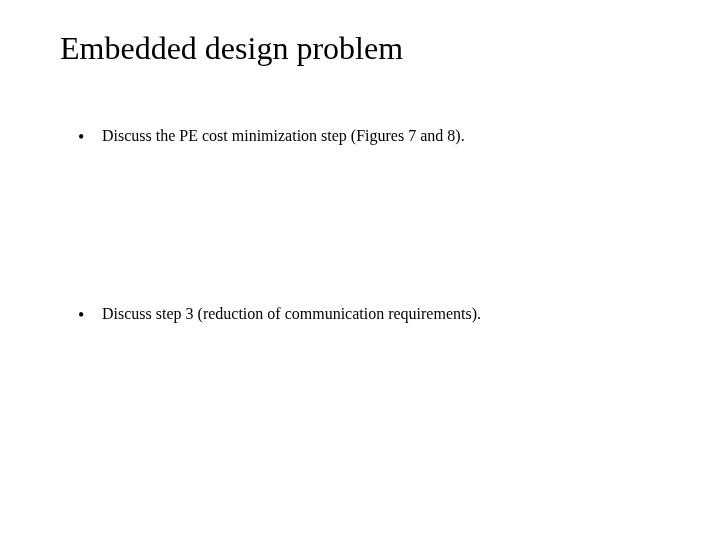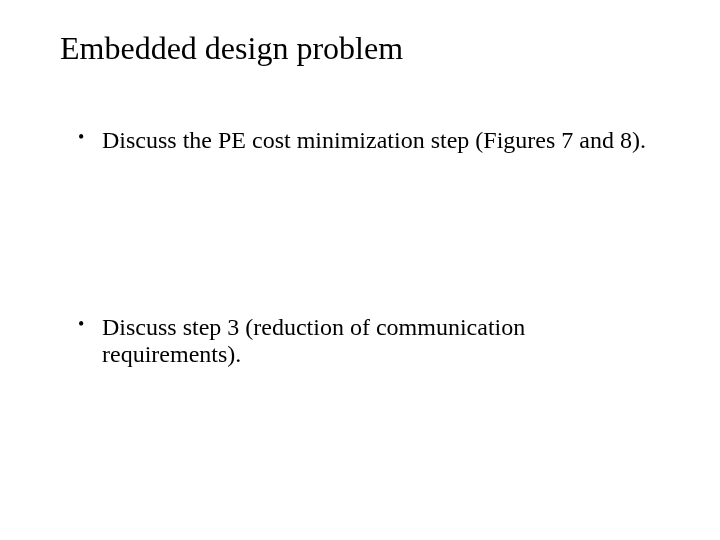--- a/index.html
+++ b/index.html
@@ -1,20 +1,20 @@
 <!DOCTYPE html>
 <html><head>
 <meta charset="utf-8">
 <style>
   * { margin: 0; padding: 0; box-sizing: border-box; }
   html, body { width: 720px; height: 540px; background: #fff; font-family: "Times New Roman", Times, serif; color: #000; }
   .slide { width: 720px; height: 540px; position: relative; padding: 30px 60px 22px 60px; }
   .title { font-size: 32px; font-weight: 400; margin-bottom: 60px; margin-left: 0; }
   .bullets { list-style: none; margin-left: 18px; }
-  .bullets li { font-size: 24px; position: relative; padding-left: 24px; }
+  .bullets li { font-size: 16px; position: relative; padding-left: 24px; }
   .bullets li::before { content: "•"; position: absolute; left: 0; top: 0; font-size: 18px; }
   .b1 { margin-bottom: 160px; }
   .b2 { margin-bottom: 70px; }
   .b3 { }
 </style>
 </head>
 <body>
 
 <div class="slide">
   <h1 class="title">Embedded design problem</h1>

